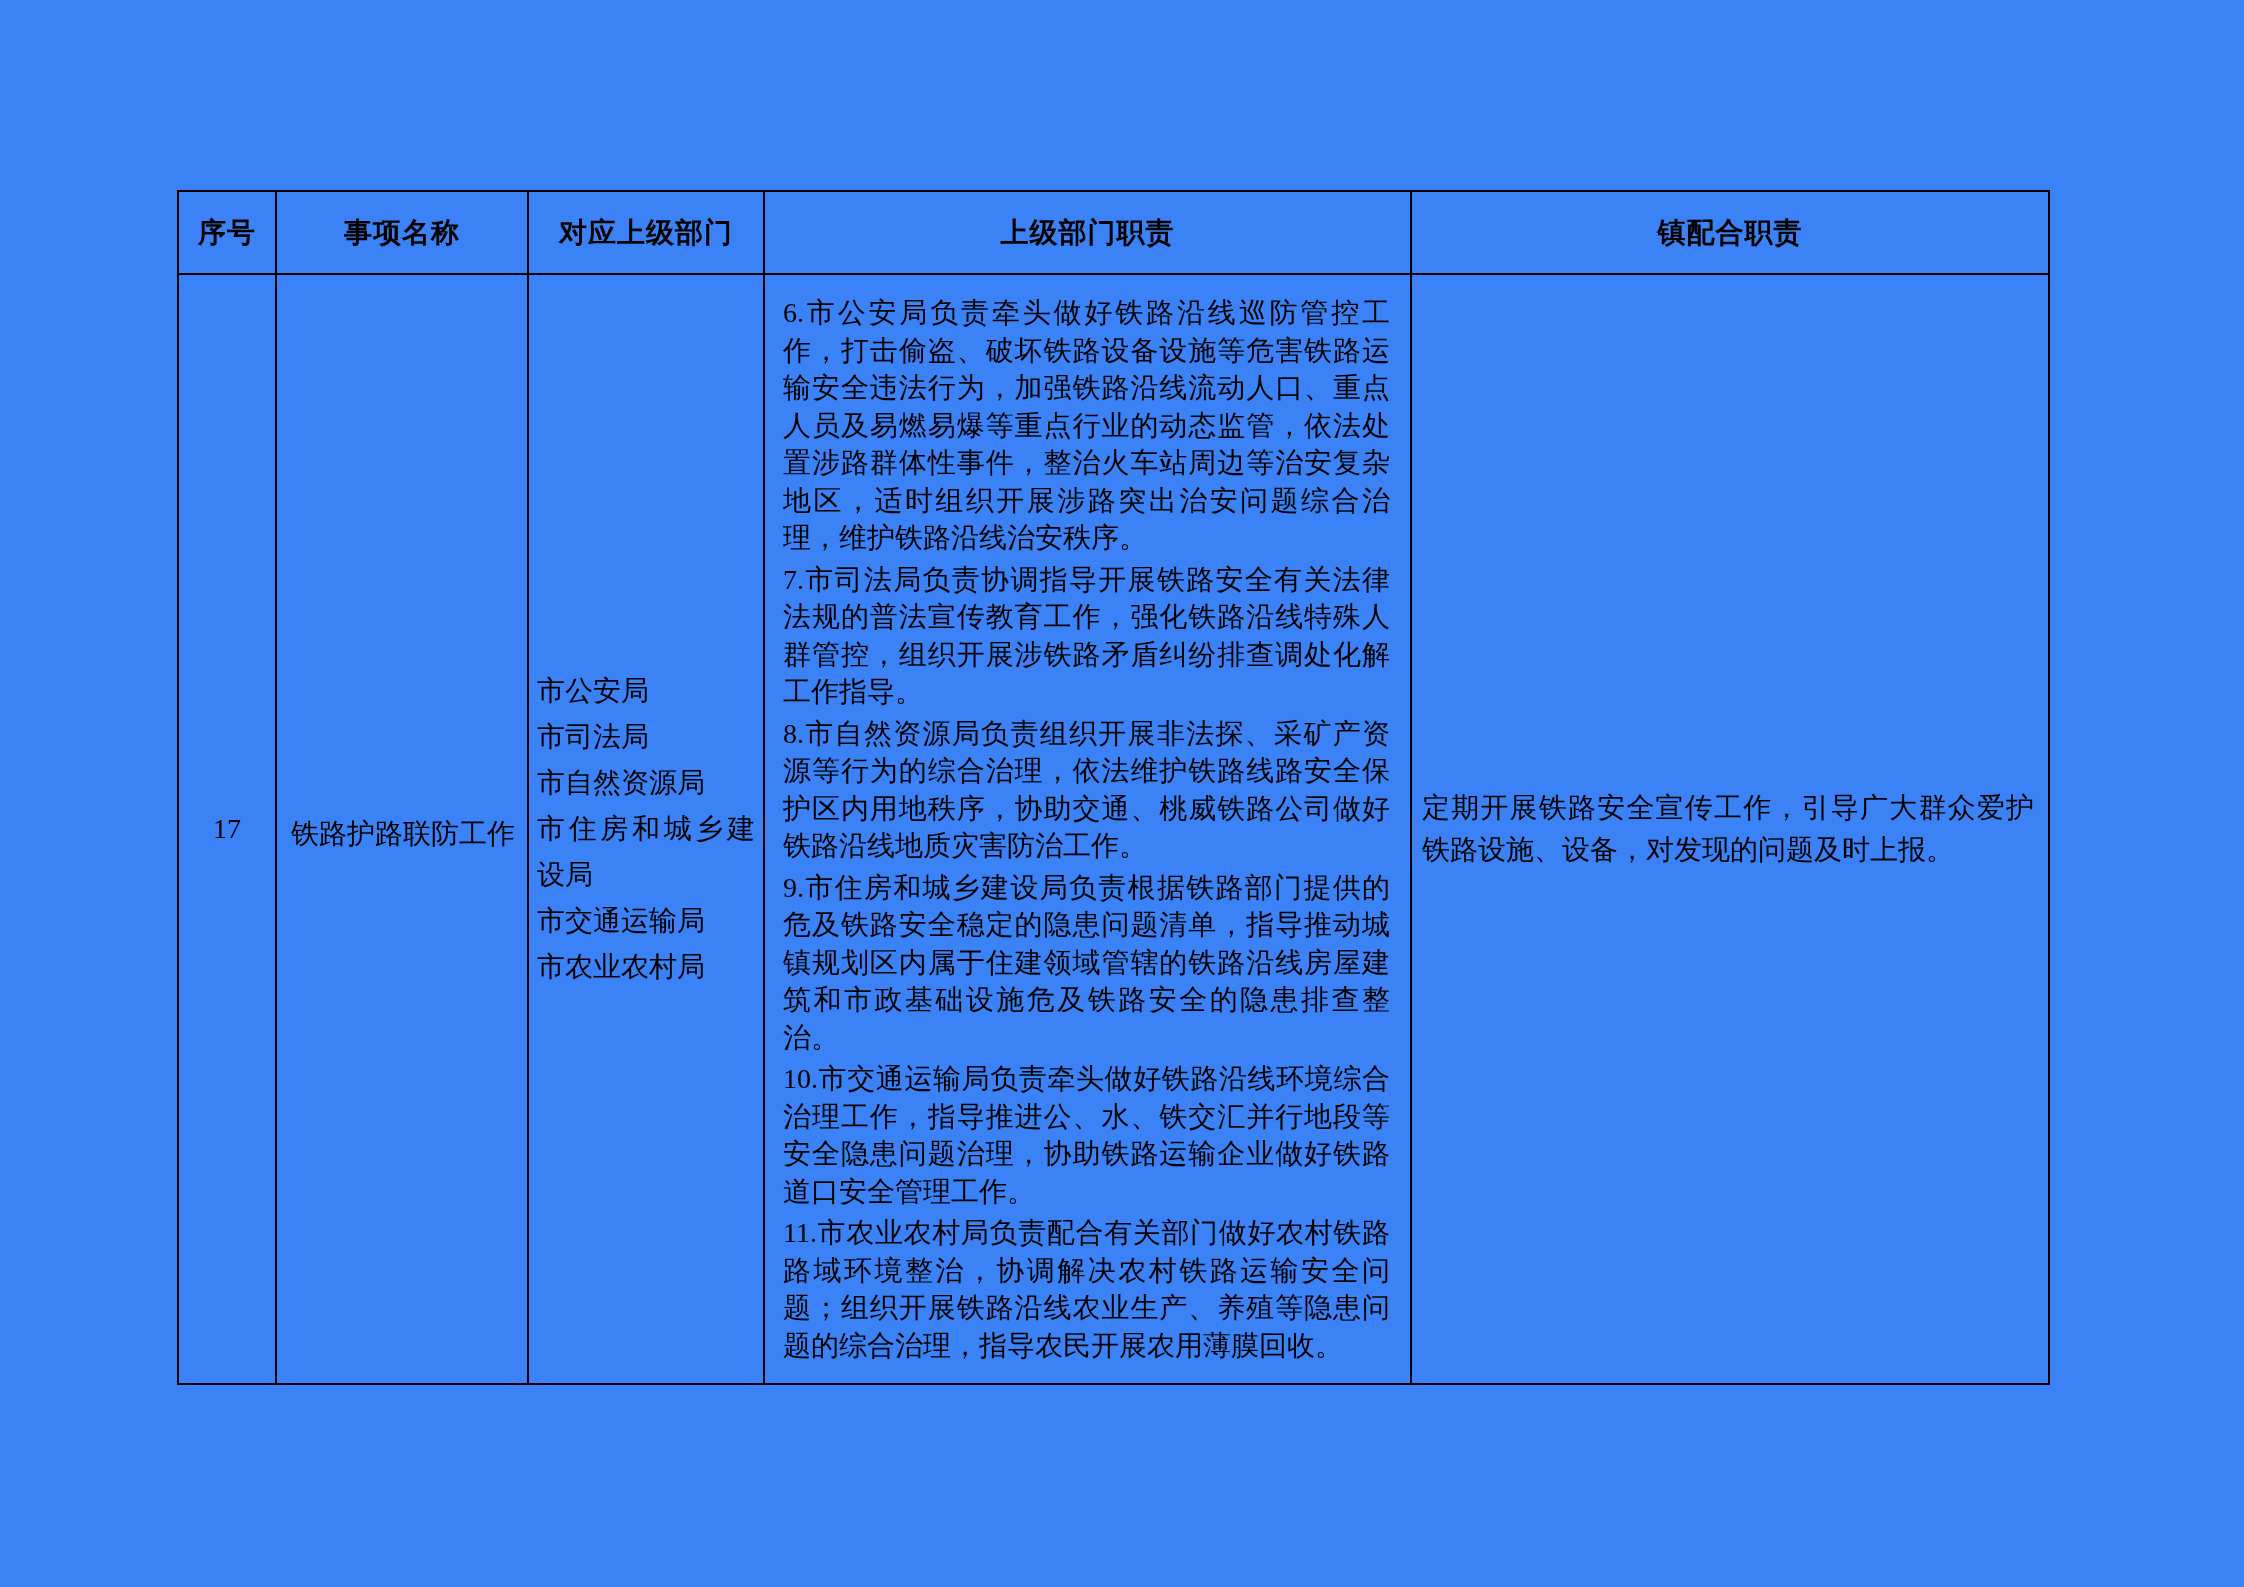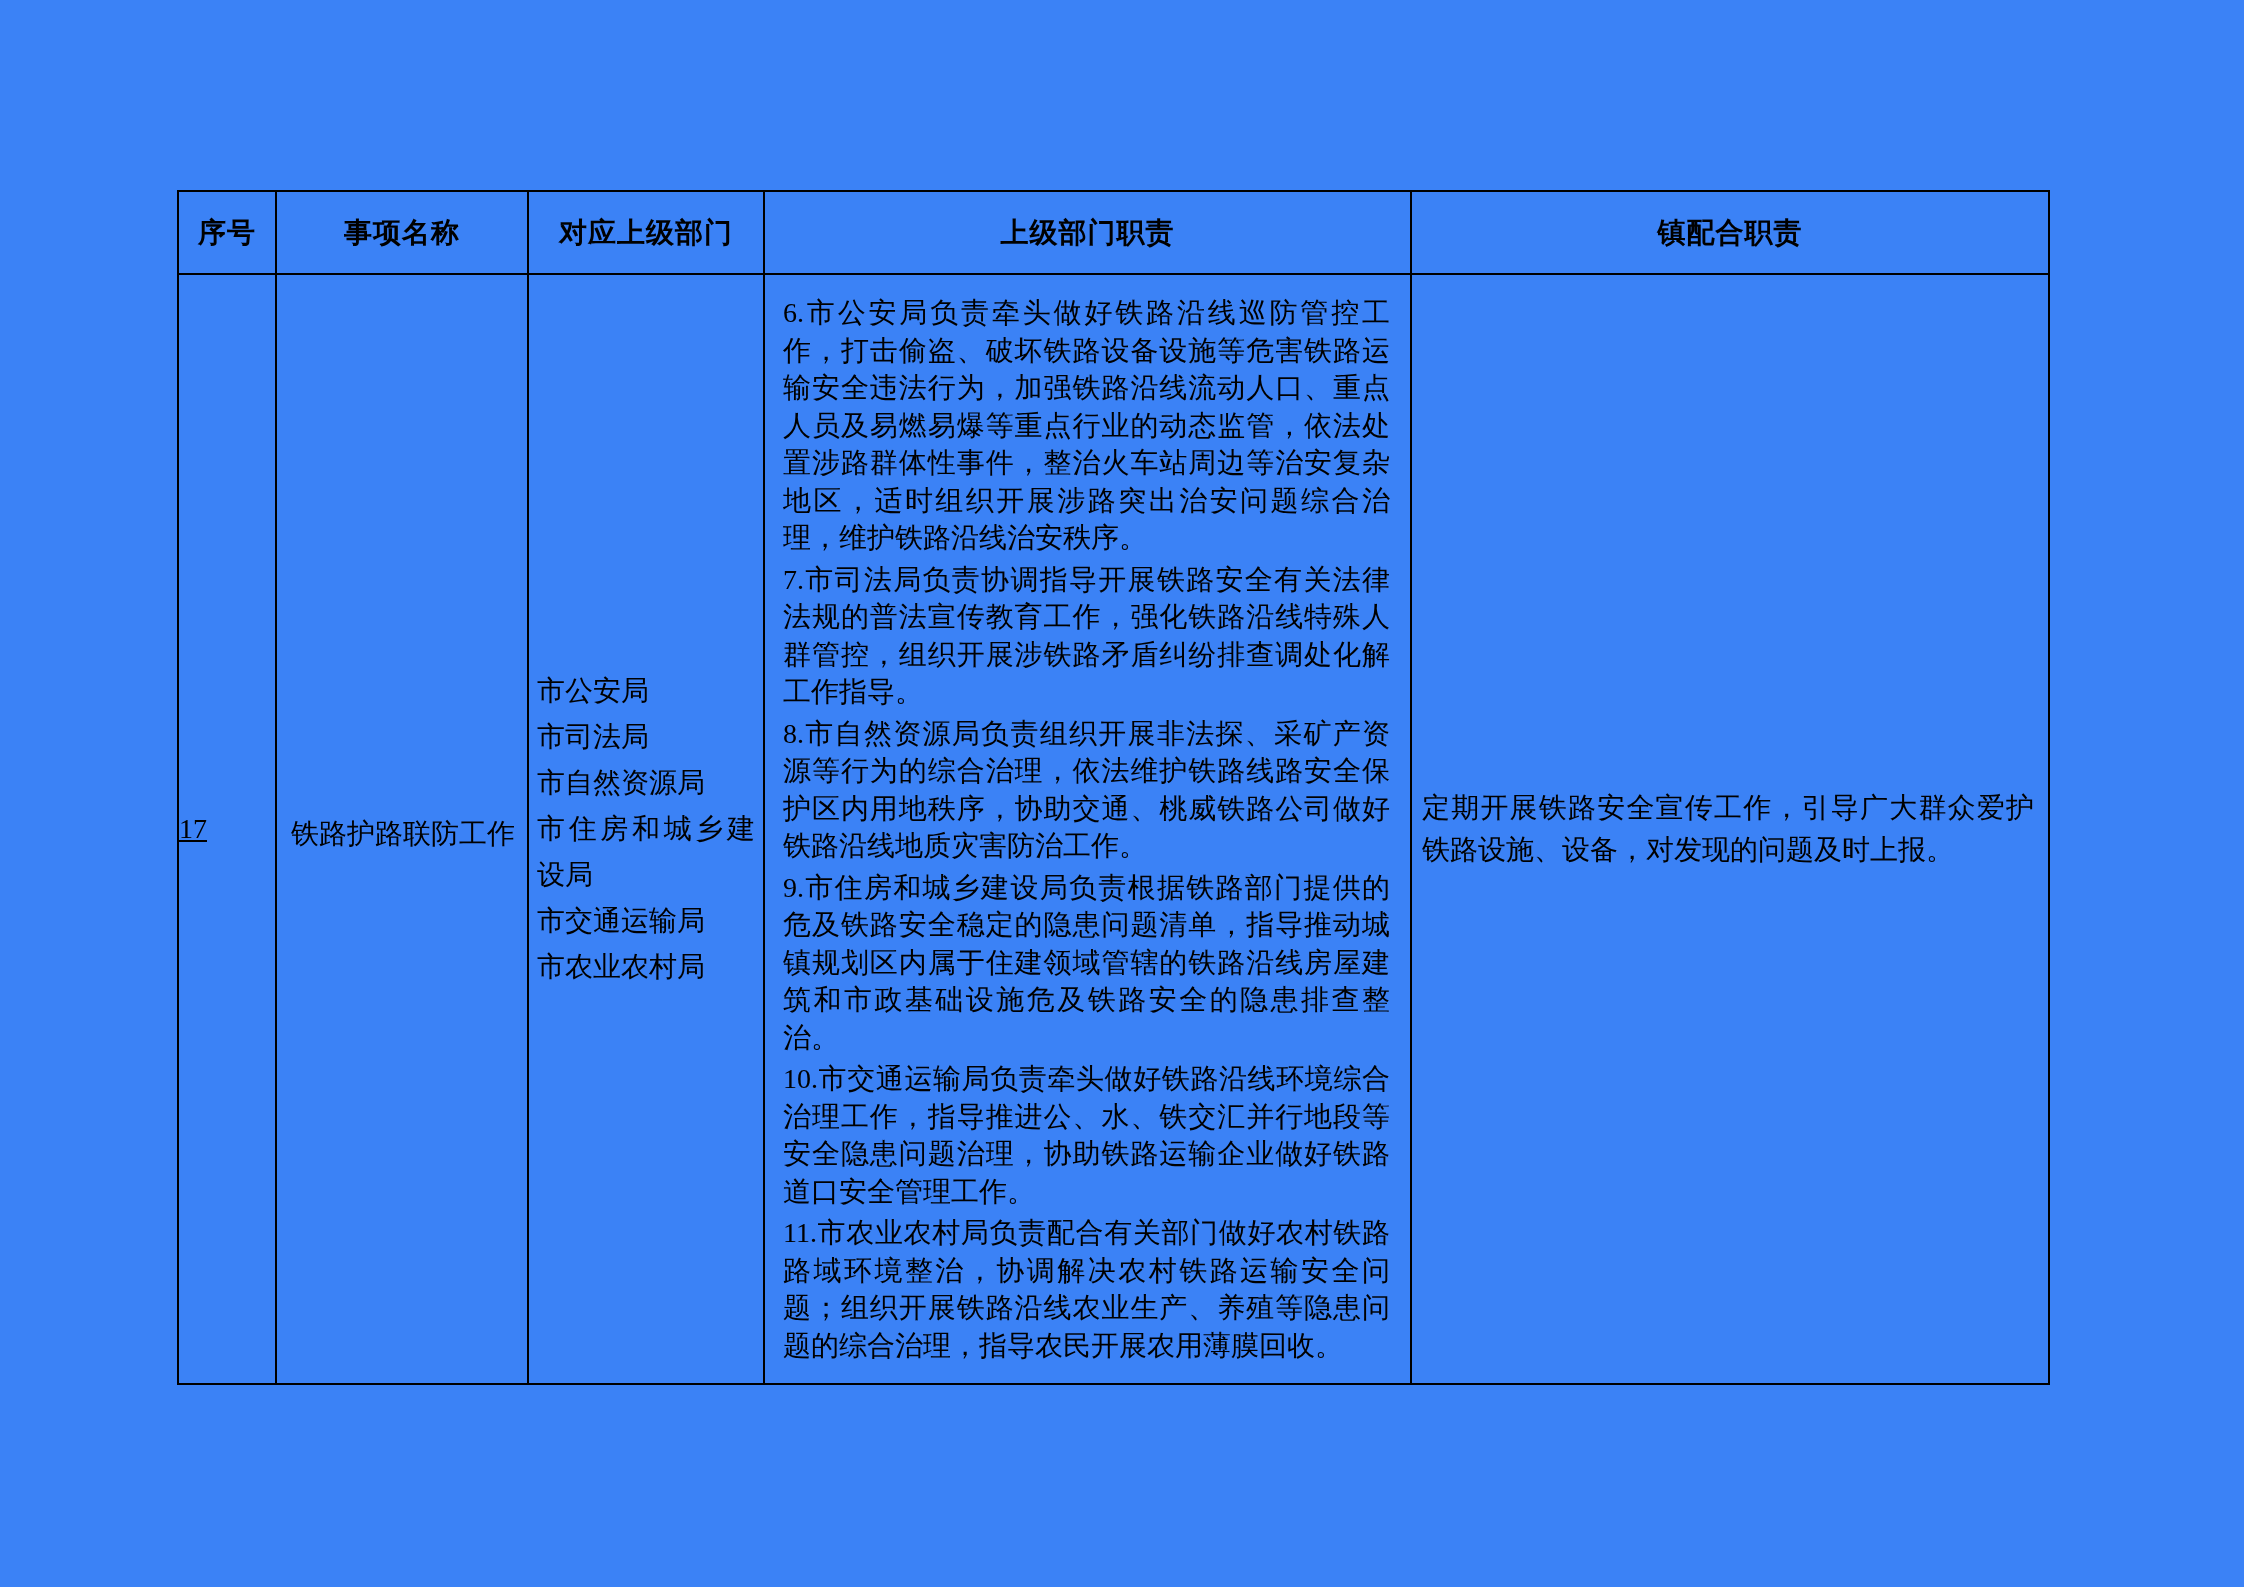--- a/index.html
+++ b/index.html
@@ -30,23 +30,23 @@
     vertical-align: middle;
     overflow: hidden;
   }
   table.doc-table th {
     height: 83px;
     font-weight: bold;
     text-align: center;
     letter-spacing: 1px;
   }
   td.cell-seq {
+    text-align: center;
     font-size: 30px;
     font-family: "Liberation Serif", "DejaVu Serif", serif;
-    text-decoration: underline;
   }
   td.cell-name {
     text-align: justify;
     text-align-last: left;
     padding: 8px 12px 0 14px;
     line-height: 47px;
     margin-top: 20px;
   }
   td.cell-depts {
     padding: 0 8px 0 8px;

